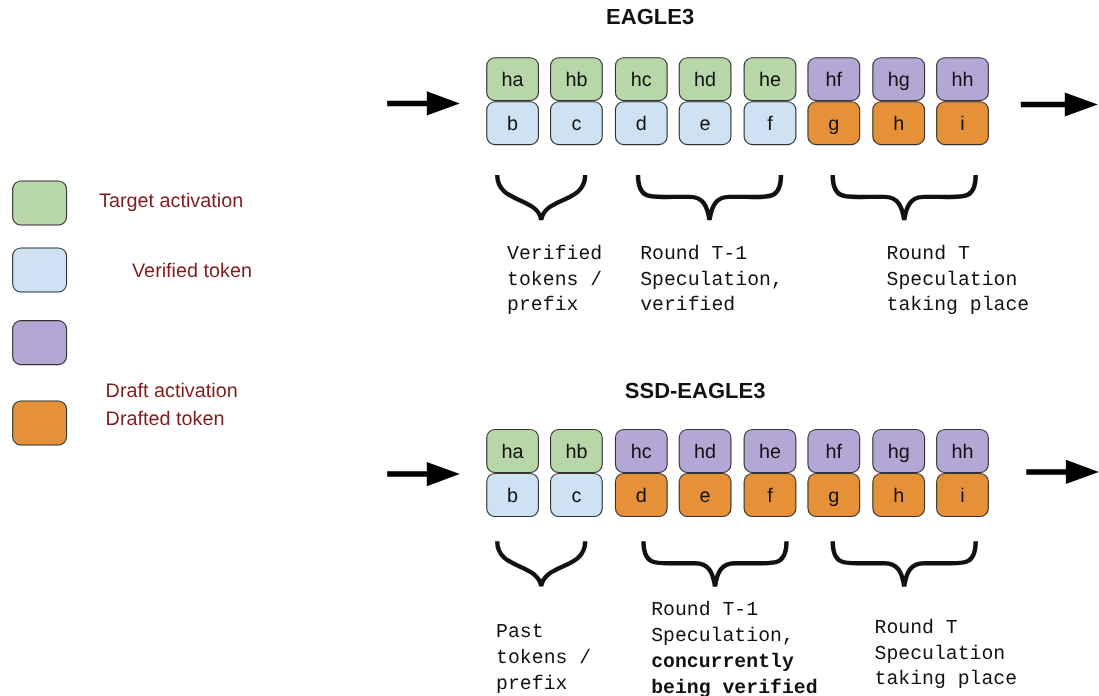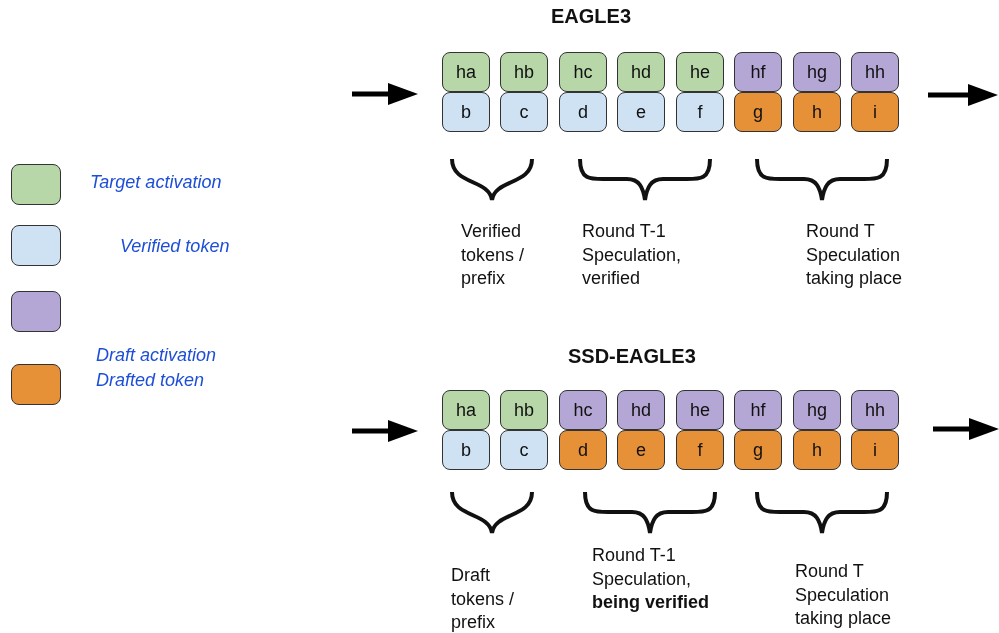--- a/index.html
+++ b/index.html
@@ -6,22 +6,22 @@
     body { width: 999px; height: 633px; position: relative; overflow: hidden;
            font-family: "Liberation Sans", sans-serif; color: #111; }
     .abs { position: absolute; }
     .title { font-weight: bold; font-size: 20px; text-align: left; width: 240px; }
     .cell { position: absolute; width: 48px; height: 40px; box-sizing: border-box;
             border: 1.5px solid #333; border-radius: 8px;
             display: flex; align-items: center; justify-content: center;
             font-size: 18px; color: #111; }
     .legend-swatch { position: absolute; width: 50px; height: 41px; box-sizing: border-box;
                      border: 1.5px solid #333; border-radius: 8px; }
-    .legend-label { position: absolute; font-size: 18px; color: #1d4ed8; font-style: italic; }
-    .caption { position: absolute; font-size: 18px; line-height: 23.5px; color: #111; }
+    .legend-label { position: absolute; font-size: 18px; color: #7f1d1d; }
+    .caption { position: absolute; font-size: 18px; line-height: 23.5px; color: #111; font-family: Liberation Mono, monospace; }
     svg.brace, svg.arrow { position: absolute; overflow: visible; }
   </style>
 </head>
 <body>
 
 <div>
   <div class="legend-swatch" style="left: 11px; top: 164px; background: rgb(183, 215, 168);"></div>
   <div class="legend-label" style="left:90px;top:172px;">Target activation</div>
   <div class="legend-swatch" style="left: 11px; top: 225px; background: rgb(207, 226, 243);"></div>
   <div class="legend-label" style="left:96px;top:236px;margin-left:24px;">Verified token</div>
@@ -128,27 +128,28 @@
     <path d="M3,2 C3,28 40,22 43,43 C46,22 83,28 83,2" fill="none" stroke="#111" stroke-width="4"></path>
   </svg>
   <svg class="brace" style="left:582px;top:490px;" width="136" height="45">
     <path d="M3,2 C3,25 15,22 35,22 L50,22 C62,22 66,30 68,43 C70,30 74,22 86,22 L101,22 C121,22 133,25 133,2" fill="none" stroke="#111" stroke-width="4"></path>
   </svg>
   <svg class="brace" style="left:754px;top:490px;" width="136" height="45">
     <path d="M3,2 C3,25 15,22 35,22 L50,22 C62,22 66,30 68,43 C70,30 74,22 86,22 L101,22 C121,22 133,25 133,2" fill="none" stroke="#111" stroke-width="4"></path>
   </svg>
 
   <div class="caption" id="p1-cap0" style="left:451px;top:564px;">
-      <div>Draft</div>
+      <div>Past</div>
       <div>tokens /</div>
       <div>prefix</div>
     </div>
   <div class="caption" id="p1-cap1" style="left:592px;top:544px;">
       <div>Round T-1</div>
       <div>Speculation,</div>
+      <div style="font-weight: bold;">concurrently</div>
       <div style="font-weight: bold;">being verified</div>
     </div>
   <div class="caption" id="p1-cap2" style="left:795px;top:560px;">
       <div>Round T</div>
       <div>Speculation</div>
       <div>taking place</div>
     </div>
 </div>
 
 </body></html>

